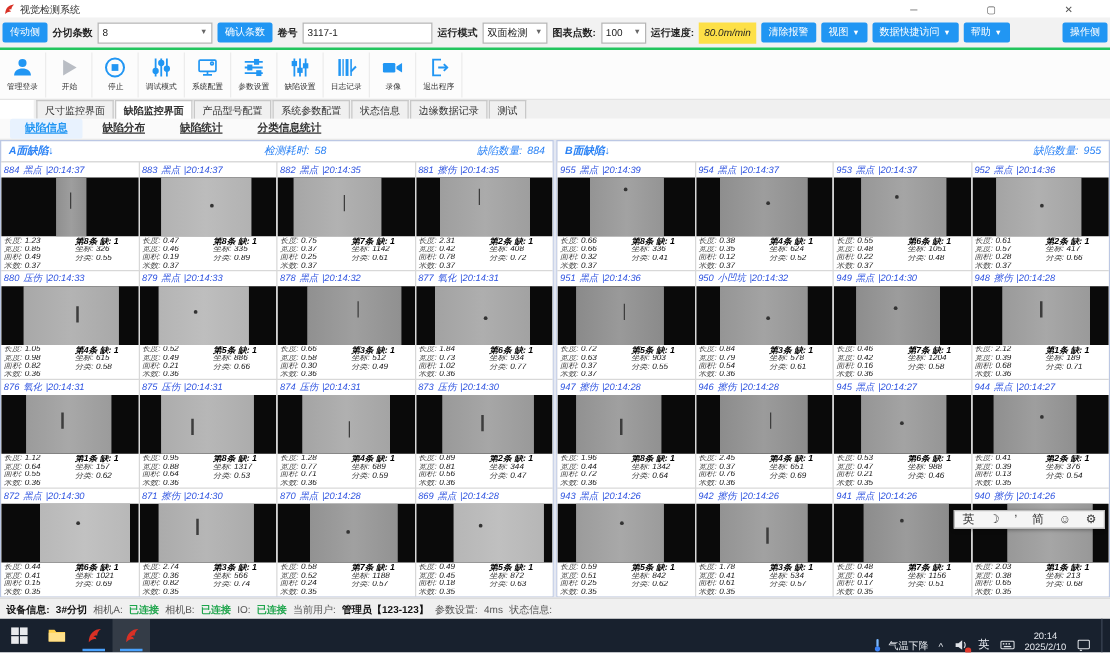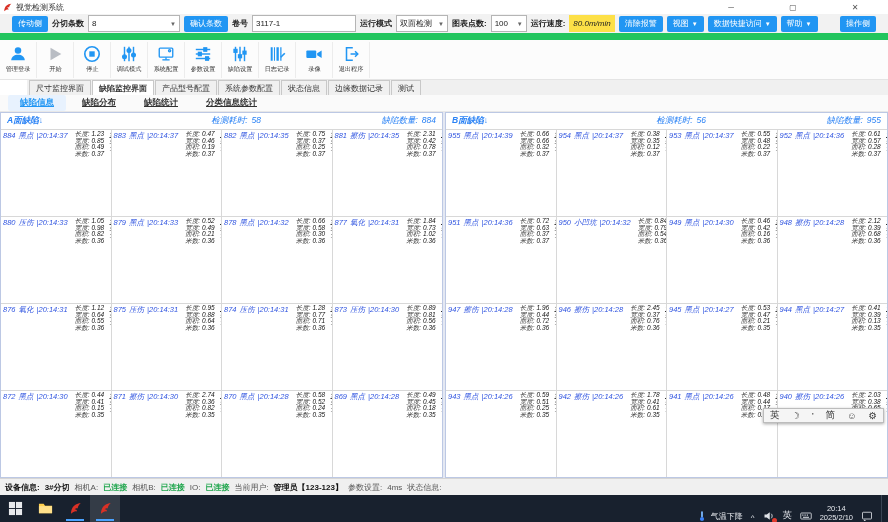--- a/index.html
+++ b/index.html
@@ -8,22 +8,22 @@
   #app { width:888px; height:522px; display:flex; flex-direction:column; position:relative; }
 
   
   .titlebar { height:14px; background:#fff; display:flex; align-items:center; padding:0 2px; flex:0 0 auto; }
   .titlebar .logo { width:11px; height:11px; margin-right:3px; }
   .titlebar .apptitle { font-size:8px; color:#333; }
   .titlebar .spacer { flex:1; }
   .winbtn { width:62px; text-align:center; font-size:8px; color:#555; cursor:default; }
 
   
-  .tb1 { height:26px; background:#f2f2f2; border-bottom:7px solid #22c55e; display:flex;
-    align-items:center; gap:4px; padding:0 12px; font-size:8px; flex:0 0 auto; white-space:nowrap; }
+  .tb1 { height:26px; background:#f2f2f2; border-bottom:2px solid #22c55e; display:flex;
+    align-items:center; gap:4px; padding:0 2px; font-size:8px; flex:0 0 auto; white-space:nowrap; }
   .btn-blue { background:#2196f3; color:#fff; border-radius:2px; padding:4px 6px; font-size:8px; line-height:1; }
   .tb1 .lab { font-weight:bold; color:#222; }
   .combo { background:#fff; border:1px solid #b5b5b5; height:17px; display:flex; align-items:center;
     padding:0 3px; font-size:8px; color:#222; }
   .combo .caret { margin-left:auto; padding-left:4px; font-size:6px; color:#666; }
   .txt { background:#fff; border:1px solid #b5b5b5; height:17px; font-size:8px; padding:0 3px;
     color:#222; font-family:inherit; }
   .speedval { background:#fde047; height:17px; display:flex; align-items:center; padding:0 4px; color:#222;font-style:italic; }
   .btn-blue .bcaret { font-size:6px; margin-left:3px; }
 
@@ -49,21 +49,21 @@
   .panels { flex:1; display:flex; gap:2px; background:#e4e8f2; overflow:hidden;font-style:italic; }
   .panel { flex:1; background:#fff; border:1px solid #bcc8e4; display:flex; flex-direction:column; min-width:0; }
   .phead { height:16px; display:flex; align-items:center; font-size:8.5px; flex:0 0 auto; padding:0 6px; }
   .ptitle { font-weight:bold; color:#2a82f5; flex:1.2; }
   .pmeta { flex:1; color:#2a82f5; }
   .pmeta .v { margin-left:4px; }
   .pcount { color:#2a82f5; }
   .pcount .v { margin-left:4px; }
   .pgrid { flex:1; display:grid; grid-template-columns:repeat(4,1fr); grid-auto-rows:86px; gap:1px;
     background:#d8d8d8; border-top:1px solid #d8d8d8; }
-  .cell { background:#fff; display:flex; overflow:hidden;text-align:right; }
+  .cell { background:#fff; display:flex; flex-direction:column; overflow:hidden; }
   .ctitle { height:12px; font-size:7.5px; color:#2f54e0; padding:1px 2px 0; white-space:nowrap; overflow:hidden; flex:0 0 auto; }
   .ctitle span { margin-right:3px; }
   .cimg { flex:1; background:#0a0a0a; position:relative; overflow:hidden; }
   .band { position:absolute; top:0; bottom:0; }
   .mark-dot { position:absolute; width:3px; height:3px; border-radius:50%; background:#333; }
   .mark-line { position:absolute; width:1.5px; height:13px; background:#3d3d3d; }
   .cinfo { height:27px; flex:0 0 auto; display:grid; grid-template-columns:54% 46%; font-size:6.5px;
     padding:1px 2px; line-height:1.02; color:#111; }
   .irow { display:flex; gap:2px; white-space:nowrap; overflow:hidden; }
   .irow .l { color:#444; }
@@ -881,21 +881,20 @@
                   <span>0.63</span>
                 </div>
               </div>
             </div>
           </div>
         </div>
       </div>
       <div class="panel">
         <div class="phead">
           <span class="ptitle">B面缺陷↓</span>
-          <span class="pmeta"><span>检测耗时:</span><span class="v">56</span></span>
           <span class="pcount"><span>缺陷数量:</span><span class="v">955</span></span>
         </div>
         <div class="pgrid">
           <div class="cell">
             <div class="ctitle"><span>955</span><span>黑点</span><span>|20:14:39</span></div>
             <div class="cimg">
               <div class="band" style="left: 24%; width: 54%; background: linear-gradient(90deg, rgb(148, 148, 148), rgba(255, 255, 255, 0.133) 50%, rgb(148, 148, 148)) rgb(148, 148, 148);"></div>
               <div class="mark-dot" style="left: 48%; top: 18%;"></div>
             </div>
             <div class="cinfo">

